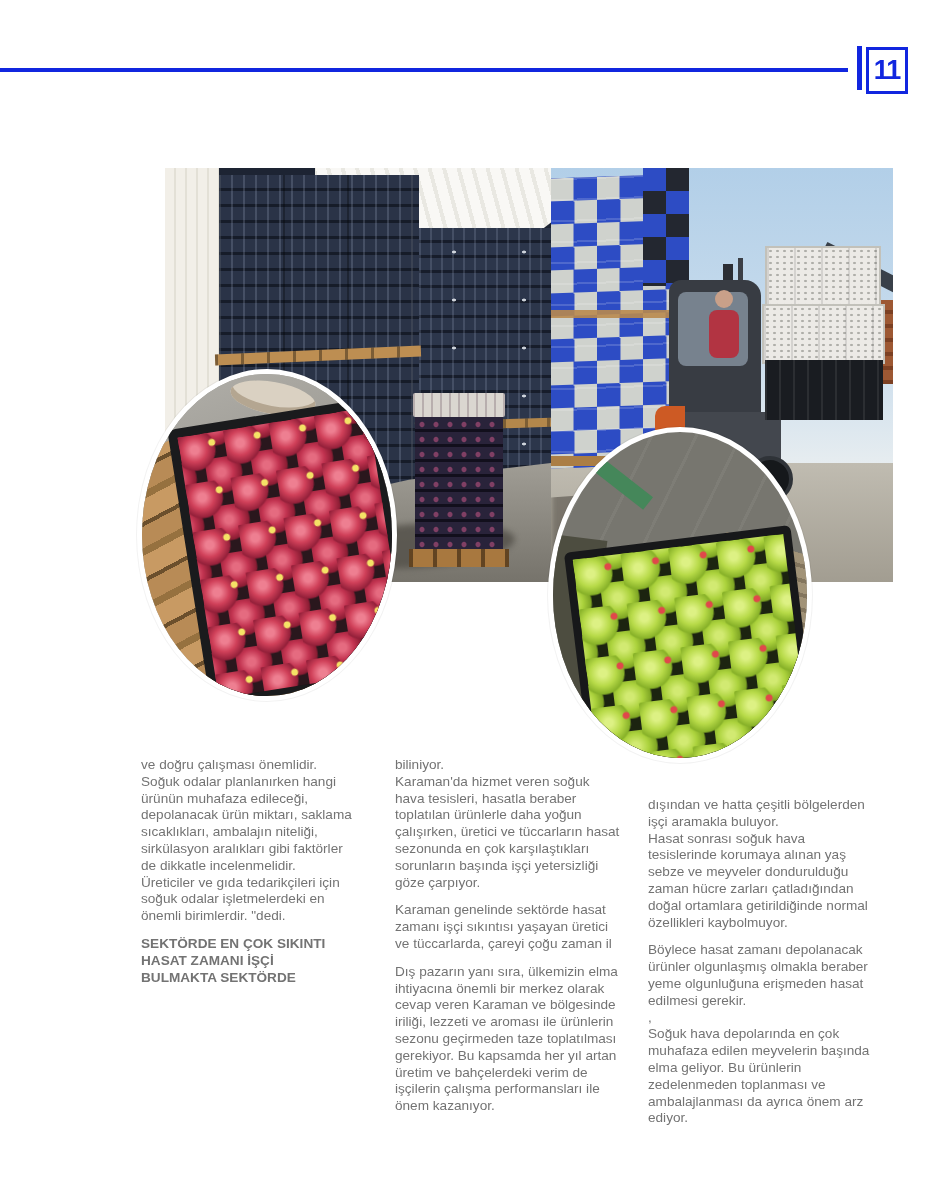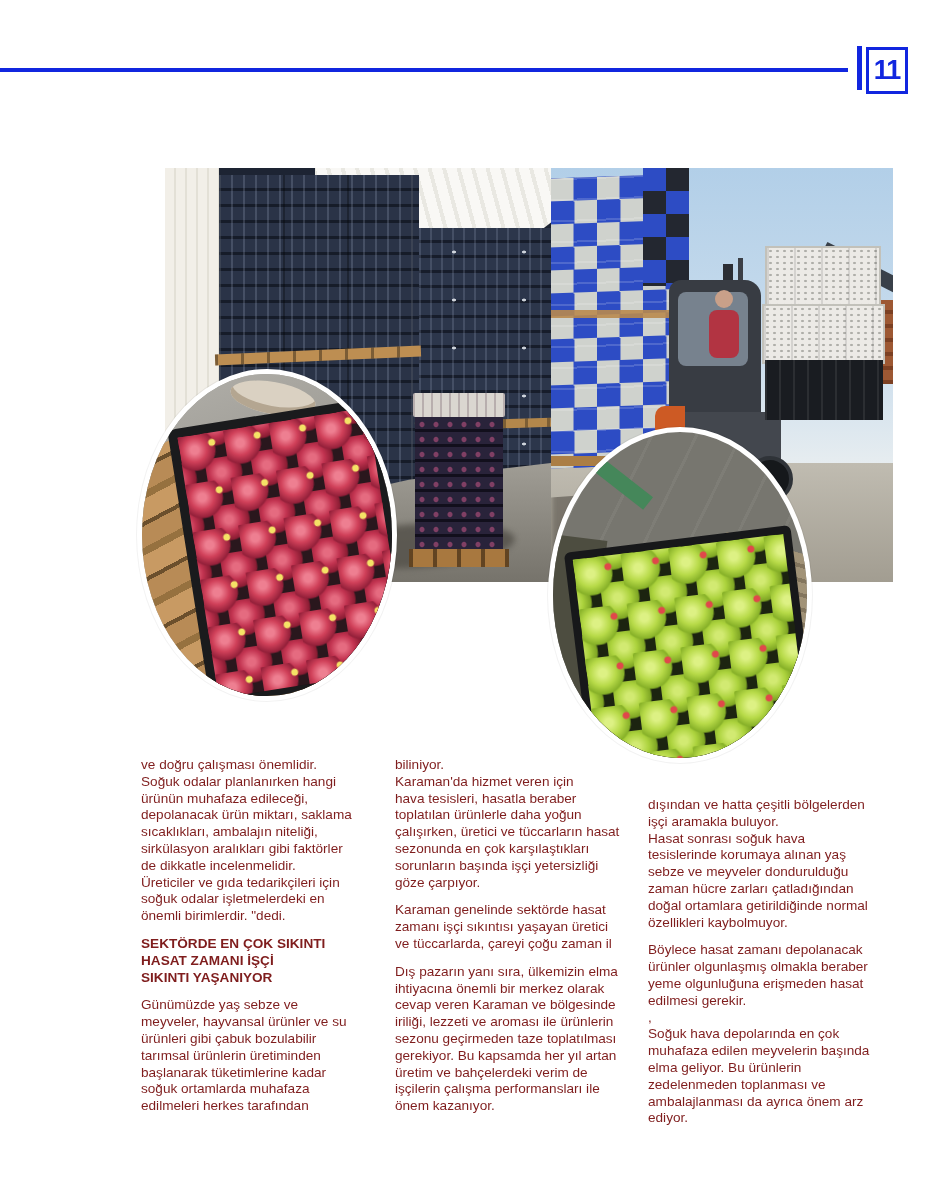--- a/index.html
+++ b/index.html
@@ -142,21 +142,21 @@
     box-shadow:inset 0 3px 0 rgba(255,255,255,0.12);}
   .apples-green{position:absolute;left:0;top:0;width:100%;height:100%;
     background-color:#1c2410;
     background-image:
       radial-gradient(circle at 34px 11px,#e0484a 0 3px,rgba(224,72,74,0) 4px),
       radial-gradient(circle at 16px 16px,#ddf184 0 4px,#b7da48 13px,#87b128 21px,rgba(90,125,20,0) 22.5px),
       radial-gradient(circle at 16px 16px,#d2ea72 0 4px,#abd23c 13px,#7da423 21px,rgba(80,112,18,0) 22.5px);
     background-size:48px 50px,48px 50px,48px 50px;
     background-position:0 0,0 0,24px 27px;}
   
-  .col{position:absolute;z-index:3;color:#7f1d1d;}
+  .col{position:absolute;z-index:3;color:#737373;}
   .col p,.col h3{white-space:pre;margin:0 0 11px 0;font-size:13.6px;line-height:16.8px;font-weight:normal;}
   .col h3{font-weight:bold;}
   .col-1{left:141px;top:757px;}
   .col-2{left:395px;top:757px;}
   .col-3{left:648px;top:757px;margin-top:40px;}
 </style>
 </head>
 <body>
 
 <div class="page">
@@ -239,32 +239,25 @@
 ürünün muhafaza edileceği,
 depolanacak ürün miktarı, saklama
 sıcaklıkları, ambalajın niteliği,
 sirkülasyon aralıkları gibi faktörler
 de dikkatle incelenmelidir.
 Üreticiler ve gıda tedarikçileri için
 soğuk odalar işletmelerdeki en
 önemli birimlerdir. "dedi.</p>
       <h3>SEKTÖRDE EN ÇOK SIKINTI
 HASAT ZAMANI İŞÇİ
-SIKINTI YAŞANIYOR</h3>
-      <p>Günümüzde yaş sebze ve
-meyveler, hayvansal ürünler ve su
-ürünleri gibi çabuk bozulabilir
-tarımsal ürünlerin üretiminden
-başlanarak tüketimlerine kadar
-soğuk ortamlarda muhafaza
-edilmeleri herkes tarafından</p>
+BULMAKTA SEKTÖRDE</h3>
     </div>
     <div class="col col-2">
       <p>biliniyor.
-Karaman'da hizmet veren için
+Karaman'da hizmet veren soğuk
 hava tesisleri, hasatla beraber
 toplatılan ürünlerle daha yoğun
 çalışırken, üretici ve tüccarların hasat
 sezonunda en çok karşılaştıkları
 sorunların başında işçi yetersizliği
 göze çarpıyor.</p>
       <p>Karaman genelinde sektörde hasat
 zamanı işçi sıkıntısı yaşayan üretici
 ve tüccarlarda, çareyi çoğu zaman il</p>
       <p>Dış pazarın yanı sıra, ülkemizin elma

